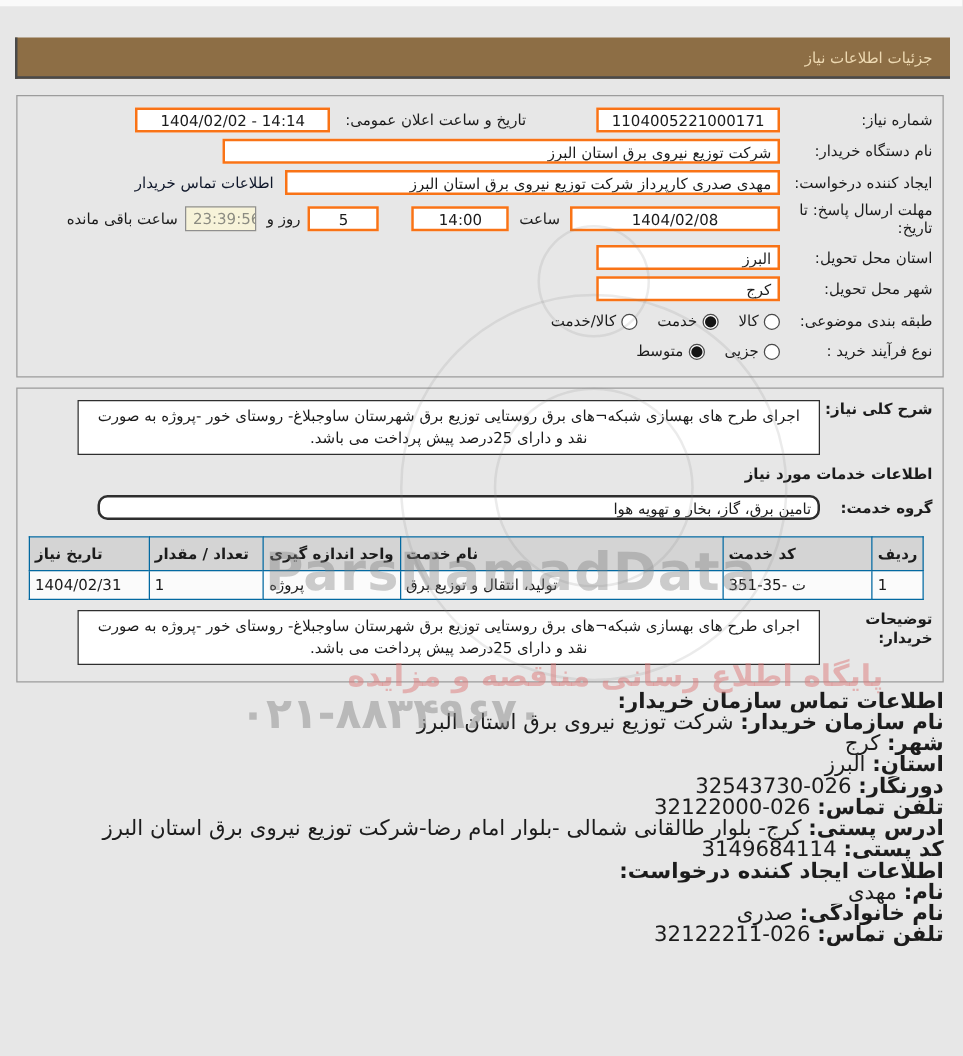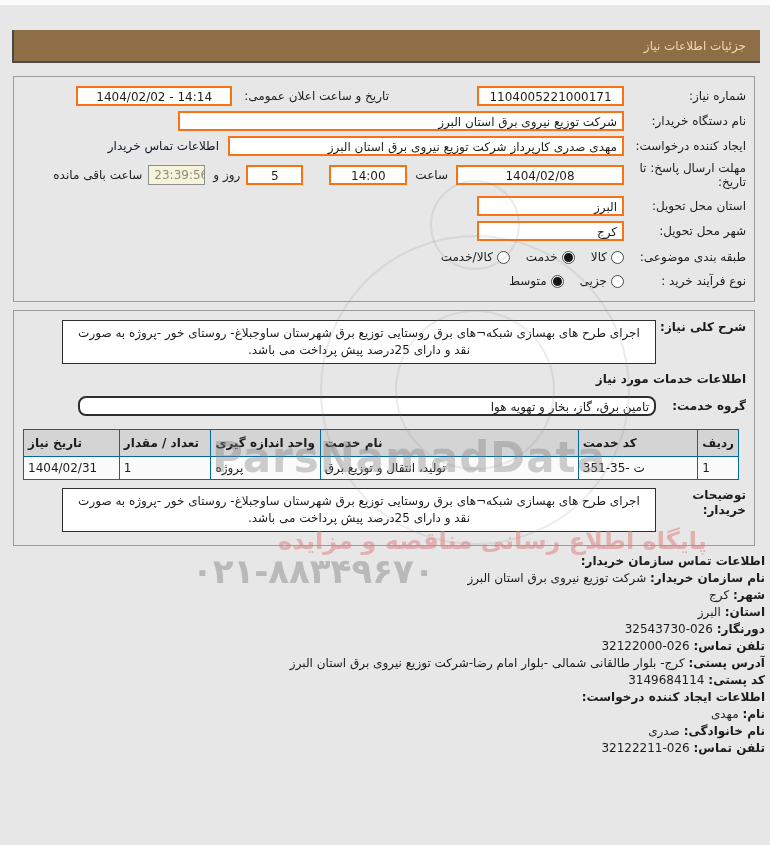--- a/index.html
+++ b/index.html
@@ -53,21 +53,21 @@
     min-height:44px; padding:4px 6px; text-align:center; line-height:17px;
   }
   .groupbox-inp { width:578px; }
   .section-title { margin:2px 0 10px 0; }
 
   table.svc { border-collapse:collapse; width:716px; margin:0 7px 8px 7px; }
   table.svc th, table.svc td { border:1px solid #0369a1; text-align:left; padding:0 4px; }
   table.svc th { background:#d4d4d4; height:27px; font-weight:bold; font-size:12px; }
   table.svc td { background:#fbfbfb; height:23px; }
 
-  .contact { position:absolute; top:553px; right:5px; left:15px; line-height:17px; font-size:12px; }
+  .contact { position:absolute; top:553px; right:15px; left:15px; line-height:17px; font-size:17px; }
   .cline { white-space:nowrap; overflow:hidden; }
 
   
   .wm { position:absolute; pointer-events:none; z-index:6; }
   .wm-brand { left:212px; top:433px; font-size:42px; font-weight:bold; letter-spacing:1px;
               color:rgba(125,125,125,0.38); direction:ltr; }
   .wm-tagline { left:278px; top:527px; font-size:24px; font-weight:bold; color:rgba(222,122,122,0.5); }
   .wm-phone { left:192px; top:551px; font-size:34px; font-weight:bold; color:rgba(140,140,140,0.5); direction:ltr; }
   .wm-ring { border:2px solid rgba(130,130,130,0.16); border-radius:50%; }
   .ring1 { left:320px; top:235px; width:310px; height:310px; }
@@ -82,21 +82,21 @@
 
 <div class="titlebar">
   <span>جزئیات اطلاعات نیاز</span>
 </div>
 
 <div class="gb gb1">
 
   <div class="row">
     <span class="lbl">شماره نیاز:</span>
     <div class="inp center ltr" style="width:147px;">1104005221000171</div>
-    <span style="margin-right:88px;">تاریخ و ساعت اعلان عمومی:</span>
+    <span style="margin-right:56px;">تاریخ و ساعت اعلان عمومی:</span>
     <div class="inp center ltr" style="width:156px; margin-right:12px;">1404/02/02 - 14:14</div>
   </div>
 
   <div class="row">
     <span class="lbl">نام دستگاه خریدار:</span>
     <div class="inp" style="width:446px;">شرکت توزیع نیروی برق استان البرز</div>
   </div>
 
   <div class="row">
     <span class="lbl">ایجاد کننده درخواست:</span>

